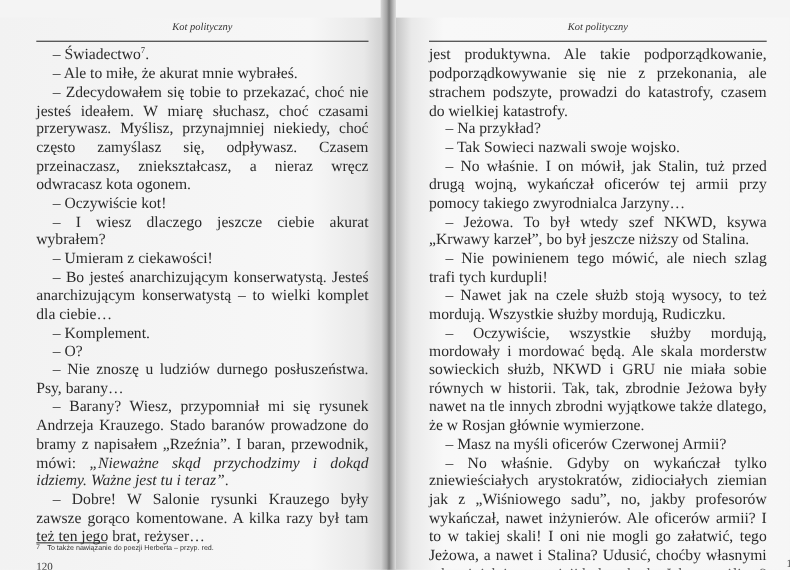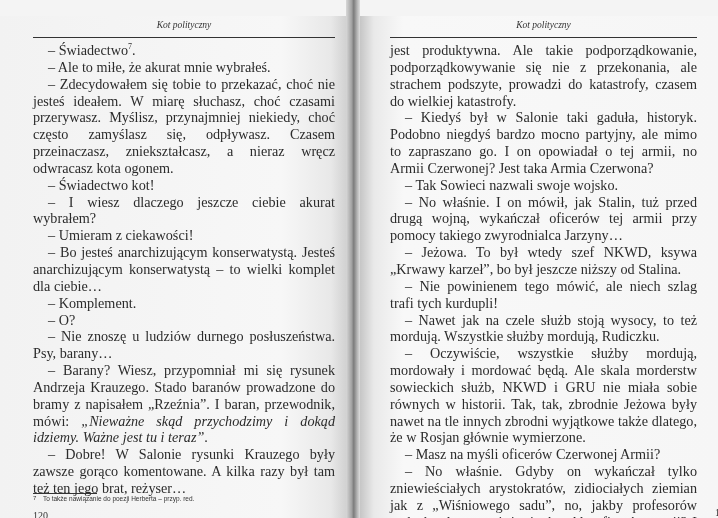--- a/index.html
+++ b/index.html
@@ -49,21 +49,21 @@
 </head>
 <body>
 
 <div class="page page-left">
   <div class="running-head" style="left:33px;width:302px;">Kot polityczny</div>
   <div class="head-rule" style="left:33px;width:302px;"></div>
   <div class="text" id="left-text" style="left:33px;width:302px;">
       <p><span>– Świadectwo</span><sup>7</sup><span>.</span></p>
       <p><span>– Ale to miłe, że akurat mnie wybrałeś.</span></p>
       <p><span>– Zdecydowałem się tobie to przekazać, choć nie jesteś ideałem. W miarę słuchasz, choć czasami przerywasz. Myślisz, przynajmniej niekiedy, choć często zamyślasz się, odpływasz. Czasem przeinaczasz, zniekształcasz, a nieraz wręcz odwracasz kota ogonem.</span></p>
-      <p><span>– Świadectwo kot!</span></p>
+      <p><span>– Oczywiście kot!</span></p>
       <p><span>– I wiesz dlaczego jeszcze ciebie akurat wybrałem?</span></p>
       <p><span>– Umieram z ciekawości!</span></p>
       <p><span>– Bo jesteś anarchizującym konserwatystą. Jesteś anarchizującym konserwatystą – to wielki komplet dla ciebie…</span></p>
       <p><span>– Komplement.</span></p>
       <p><span>– O?</span></p>
       <p><span>– Nie znoszę u ludziów durnego posłuszeństwa. Psy, barany…</span></p>
       <p><span>– Barany? Wiesz, przypomniał mi się rysunek Andrzeja Krauzego. Stado baranów prowadzone do bramy z napisałem „Rzeźnia”. I baran, przewodnik, mówi: </span><i>„Nieważne skąd przychodzimy i dokąd idziemy. Ważne jest tu i teraz”</i><span>.</span></p>
       <p><span>– Dobre! W Salonie rysunki Krauzego były zawsze gorąco komentowane. A kilka razy był tam też ten jego brat, reżyser…</span></p>
     </div>
   <div class="footnote-rule"></div>
@@ -71,21 +71,21 @@
     <span class="mark">7</span><span>To także nawiązanie do poezji Herberta – przyp. red.</span>
   </div>
   <div class="folio" style="left:33px;top:494px;">120</div>
 </div>
 
 <div class="page page-right">
   <div class="running-head" style="left:38px;width:307px;">Kot polityczny</div>
   <div class="head-rule" style="left:38px;width:307px;"></div>
   <div class="text" id="right-text" style="left:38px;width:307px;">
       <p class="noindent"><span>jest produktywna. Ale takie podporządkowanie, podporządkowywanie się nie z przekonania, ale strachem podszyte, prowadzi do katastrofy, czasem do wielkiej katastrofy.</span></p>
-      <p><span>– Kiedyś był w Salonie taki gaduła, historyk. Podobno niegdyś bardzo mocno partyjny, ale mimo to zapraszano go. I on opowiadał o tej armii, no Armii Czerwonej? Jest taka Armia Czerwona?</span></p>
+      <p><span>– Na przykład?</span></p>
       <p><span>– Tak Sowieci nazwali swoje wojsko.</span></p>
       <p><span>– No właśnie. I on mówił, jak Stalin, tuż przed drugą wojną, wykańczał oficerów tej armii przy pomocy takiego zwyrodnialca Jarzyny…</span></p>
       <p><span>– Jeżowa. To był wtedy szef NKWD, ksywa „Krwawy karzeł”, bo był jeszcze niższy od Stalina.</span></p>
       <p><span>– Nie powinienem tego mówić, ale niech szlag trafi tych kurdupli!</span></p>
       <p><span>– Nawet jak na czele służb stoją wysocy, to też mordują. Wszystkie służby mordują, Rudiczku.</span></p>
       <p><span>– Oczywiście, wszystkie służby mordują, mordowały i mordować będą. Ale skala morderstw sowieckich służb, NKWD i GRU nie miała sobie równych w historii. Tak, tak, zbrodnie Jeżowa były nawet na tle innych zbrodni wyjątkowe także dlatego, że w Rosjan głównie wymierzone.</span></p>
       <p><span>– Masz na myśli oficerów Czerwonej Armii?</span></p>
       <p><span>– No właśnie. Gdyby on wykańczał tylko zniewieściałych arystokratów, zidiociałych ziemian jak z „Wiśniowego sadu”, no, jakby profesorów wykańczał, nawet inżynierów. Ale oficerów armii? I to w takiej skali! I oni nie mogli go załatwić, tego Jeżowa, a nawet i Stalina? Udusić, choćby własnymi rękami, jak im amunicji było szkoda. Jak to możliwe? Jak to możliwe, Andrzej?</span></p>
     </div>
   <div class="folio" style="left:326px;top:491px;margin-left:37px;">121</div>

